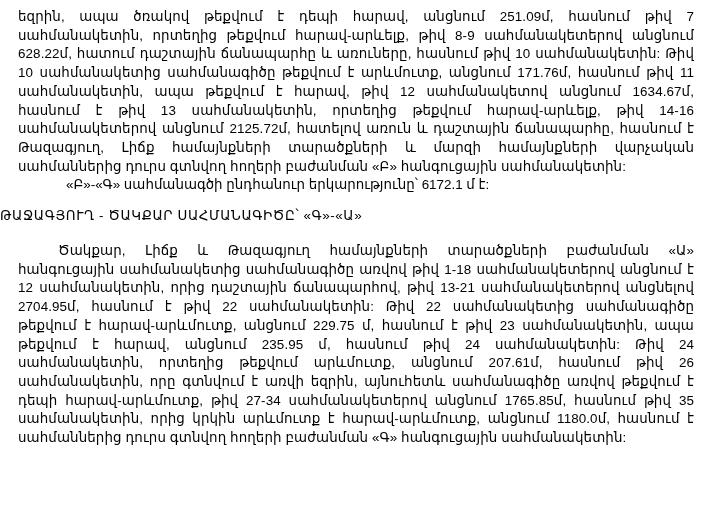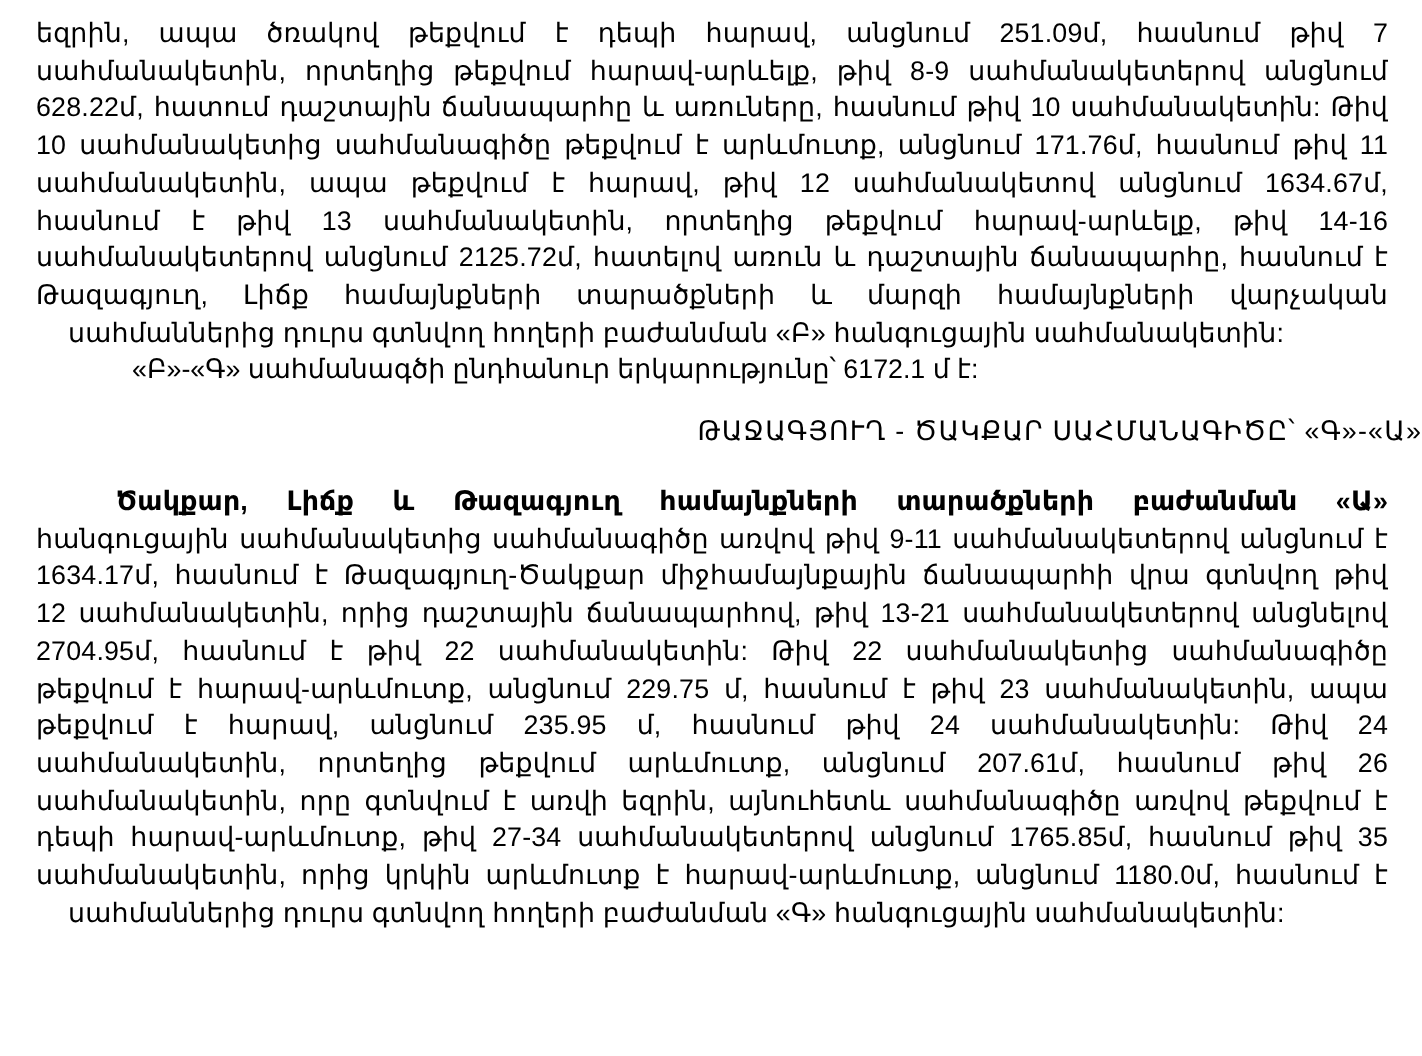--- a/index.html
+++ b/index.html
@@ -8,27 +8,27 @@
     font-family: "Liberation Sans", "DejaVu Sans", sans-serif;
     color: #000000;
   }
   .page { position: relative; width: 711px; height: 476px; }
   .para {
     position: absolute; left: 18px; width: 676px;
     font-size: 13.4px; line-height: 18.7px;
     text-align: justify; letter-spacing: 0.1px;
   }
   .para .line { display: block; text-align: justify; text-align-last: justify; white-space: nowrap; overflow: hidden; }
-  .para .line.last { text-align-last: left; margin-left: 16px; }
-  .indent-first { padding-left: 40px; font-weight: bold; }
+  .para .line.last { text-align-last: left; }
+  .indent-first { padding-left: 40px; }
   .summary {
     position: absolute; left: 66px; font-size: 13.4px; line-height: 18.7px; white-space: nowrap;
   }
   .heading {
-    position: absolute; left: 0; width: 711px; text-align: right;
+    position: absolute; left: 0; width: 711px; text-align: left;
     font-size: 13.4px; line-height: 18.7px; letter-spacing: 0.6px; white-space: nowrap;
   }
 </style>
 </head>
 <body>
 
 <div class="page">
 
   <div class="para" style="top:8px;">
     <span class="line">եզրին, ապա ծռակով թեքվում է դեպի հարավ, անցնում 251.09մ, հասնում թիվ 7</span>
@@ -41,22 +41,21 @@
     <span class="line">Թազագյուղ, Լիճք համայնքների տարածքների և մարզի համայնքների վարչական</span>
     <span class="line last">սահմաններից դուրս գտնվող հողերի բաժանման «Բ» հանգուցային սահմանակետին:</span>
   </div>
 
   <div class="summary" style="top:176px;text-align:right;">«Բ»-«Գ» սահմանագծի ընդհանուր երկարությունը՝ 6172.1 մ է:</div>
 
   <div class="heading" style="top:207px;">ԹԱՋԱԳՅՈՒՂ - ԾԱԿՔԱՐ ՍԱՀՄԱՆԱԳԻԾԸ՝ «Գ»-«Ա»</div>
 
   <div class="para" style="top:242px;">
     <span class="line indent-first">Ծակքար, Լիճք և Թազագյուղ համայնքների տարածքների բաժանման «Ա»</span>
-    <span class="line">հանգուցային սահմանակետից սահմանագիծը առվով թիվ 9-11 սահմանակետերով անցնում է</span>
-    <span class="line">1634.17մ, հասնում է Թազագյուղ-Ծակքար միջհամայնքային ճանապարհի վրա գտնվող թիվ</span>
+    <span class="line">հանգուցային սահմանակետից սահմանագիծը առվով թիվ 1-18 սահմանակետերով անցնում է</span>
     <span class="line">12 սահմանակետին, որից դաշտային ճանապարհով, թիվ 13-21 սահմանակետերով անցնելով</span>
     <span class="line">2704.95մ, հասնում է թիվ 22 սահմանակետին: Թիվ 22 սահմանակետից սահմանագիծը</span>
     <span class="line">թեքվում է հարավ-արևմուտք, անցնում 229.75 մ, հասնում է թիվ 23 սահմանակետին, ապա</span>
     <span class="line">թեքվում է հարավ, անցնում 235.95 մ, հասնում թիվ 24 սահմանակետին: Թիվ 24</span>
     <span class="line">սահմանակետին, որտեղից թեքվում արևմուտք, անցնում 207.61մ, հասնում թիվ 26</span>
     <span class="line">սահմանակետին, որը գտնվում է առվի եզրին, այնուհետև սահմանագիծը առվով թեքվում է</span>
     <span class="line">դեպի հարավ-արևմուտք, թիվ 27-34 սահմանակետերով անցնում 1765.85մ, հասնում թիվ 35</span>
     <span class="line">սահմանակետին, որից կրկին արևմուտք է հարավ-արևմուտք, անցնում 1180.0մ, հասնում է</span>
     <span class="line last">սահմաններից դուրս գտնվող հողերի բաժանման «Գ» հանգուցային սահմանակետին:</span>
   </div>

